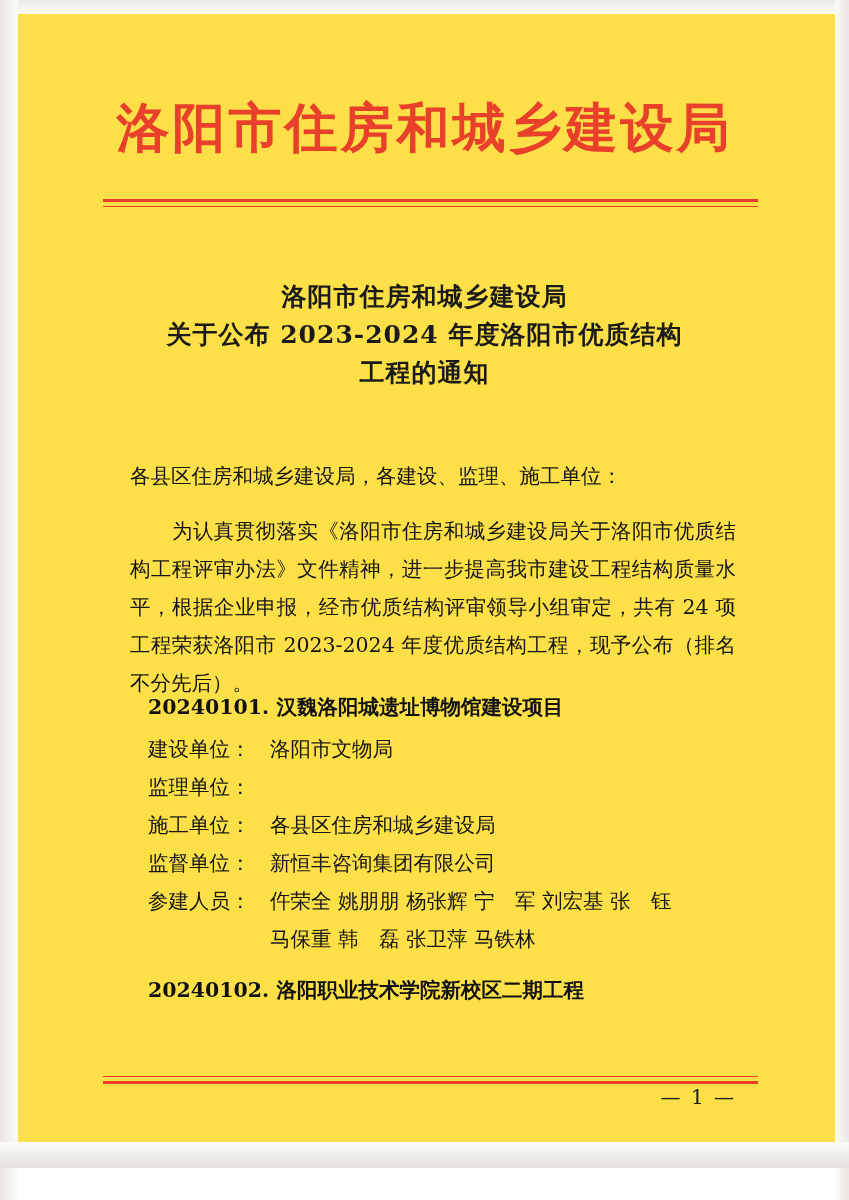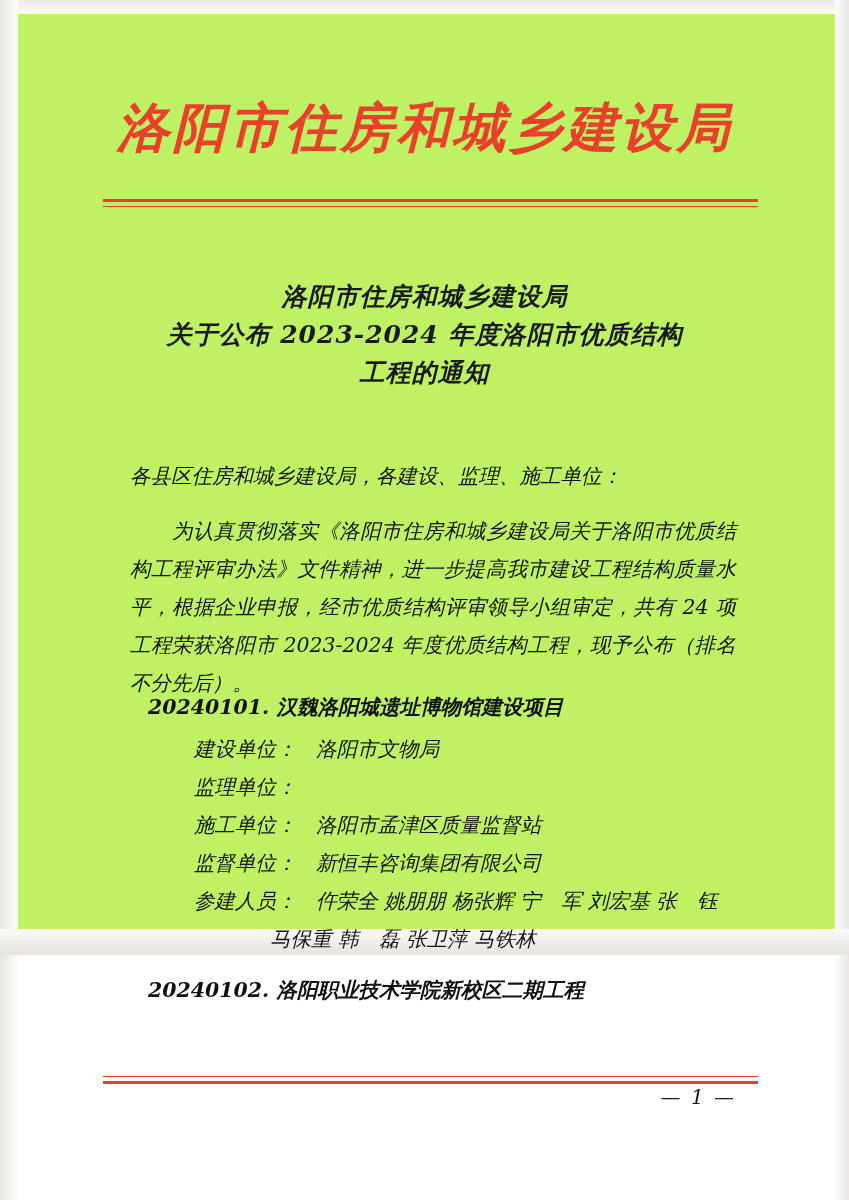--- a/index.html
+++ b/index.html
@@ -9,24 +9,23 @@
   body {
     width: 849px;
     height: 1200px;
     background: #ffffff;
     font-family: "Liberation Serif", "DejaVu Serif", serif;
     overflow: hidden;
   }
   .page {
     position: relative;
     width: 849px;
-    height: 955px;
-    background: #bef264;
+    height: 1168px;
+    background: #fde047;
     box-sizing: border-box;
-    font-style: italic;
   }
   
   .paper-edge-left {
     position: absolute;
     left: 0; top: 0;
     width: 18px; height: 1200px;
     background: linear-gradient(to right, #e9e6e1, #fcfbf9);
   }
   .paper-edge-top {
     position: absolute;
@@ -128,21 +127,20 @@
     width: 620px;
     font-size: 20.5px;
     line-height: 38px;
     color: #141414;
     font-family: "DejaVu Serif", "Liberation Serif", serif;
   }
   .entry-row {
     display: flex;
     align-items: flex-end;
     white-space: nowrap;
-    margin-left: 46px;
   }
   .entry-label {
     width: 122px;
     flex: 0 0 122px;
   }
   .entry-value {
     flex: 1 1 auto;
   }
   .entry-cont {
     padding-left: 122px;
@@ -210,21 +208,21 @@
       <div class="entry-label">建设单位：</div>
       <div class="entry-value">洛阳市文物局</div>
     </div>
 
     <div class="entry-row">
       <div class="entry-label">监理单位：</div>
     </div>
 
     <div class="entry-row">
       <div class="entry-label">施工单位：</div>
-      <div class="entry-value">洛阳市孟津区质量监督站</div>
+      <div class="entry-value">各县区住房和城乡建设局</div>
     </div>
 
     <div class="entry-row">
       <div class="entry-label">监督单位：</div>
       <div class="entry-value">新恒丰咨询集团有限公司</div>
     </div>
 
     <div class="entry-row">
       <div class="entry-label">参建人员：</div>
       <div class="entry-value">仵荣全  姚朋朋  杨张辉  宁　军  刘宏基  张　钰</div>

